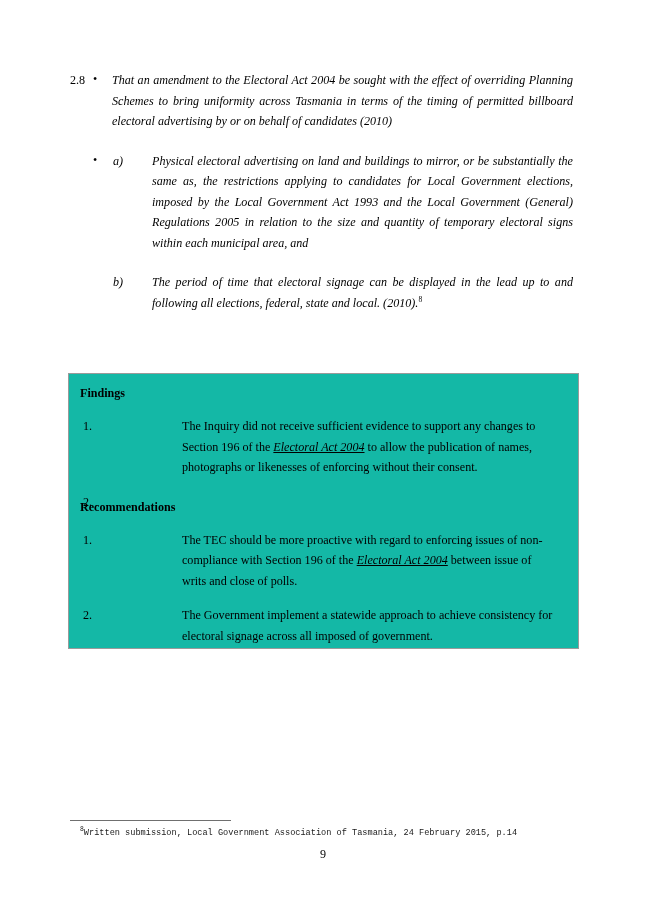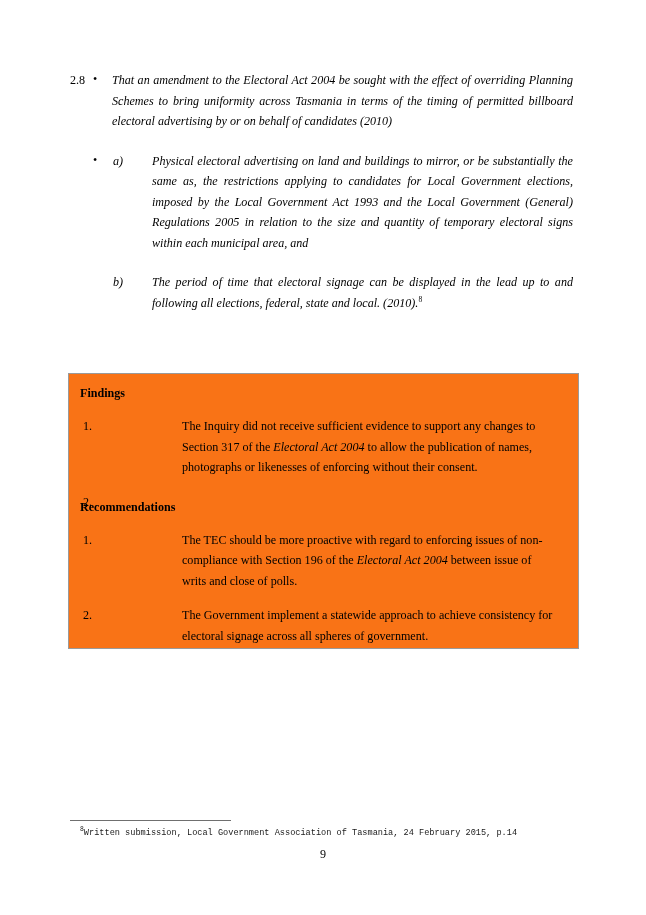--- a/index.html
+++ b/index.html
@@ -95,21 +95,21 @@
     font-style: normal;
   }
 
   
   .box {
     position: absolute;
     left: 68px;
     top: 373px;
     width: 511px;
     height: 276px;
-    background: #f97316;
+    background: #14b8a6;
     border: 1px solid #9a9a9a;
     box-sizing: border-box;
   }
   .box-inner {
     padding: 8px 12px 6px 8px;
   }
   .box-heading {
     font-weight: bold;
     font-size: 12.1px;
     line-height: 18px;
@@ -135,20 +135,21 @@
     top: 0;
     width: 40px;
     font-size: 12.1px;
   }
   .box-heading.rec {
     margin-top: 20px;
   }
 
   em.lawtitle {
     font-style: italic;
+    text-decoration: underline;
   }
 
   
   .footnote-rule {
     position: absolute;
     left: 70px;
     top: 820px;
     width: 161px;
     height: 0;
     border-top: 1px solid #6f6f6f;
@@ -209,39 +210,39 @@
   </div>
 
   <div class="box">
     <div class="box-inner">
 
       <div class="box-heading">Findings</div>
 
       <div class="box-list">
 
         <div class="box-item">
-          <span class="bnum">1.</span><span>The Inquiry did not receive sufficient evidence to support any changes to Section 317 of the </span><em class="lawtitle">Electoral Act 2004</em><span> to allow the publication of names, photographs or likenesses of enforcing without their consent.</span>
+          <span class="bnum">1.</span><span>The Inquiry did not receive sufficient evidence to support any changes to Section 196 of the </span><em class="lawtitle">Electoral Act 2004</em><span> to allow the publication of names, photographs or likenesses of enforcing without their consent.</span>
         </div>
 
         <div class="box-item">
           <span class="bnum">2.</span><em class="lawtitle"></em><span></span>
         </div>
 
       </div>
 
       <div class="box-heading rec">Recommendations</div>
 
       <div class="box-list">
 
         <div class="box-item">
           <span class="bnum">1.</span><span>The TEC should be more proactive with regard to enforcing issues of non-compliance with Section 196 of the </span><em class="lawtitle">Electoral Act 2004</em><span> between issue of writs and close of polls.</span>
         </div>
 
         <div class="box-item">
-          <span class="bnum">2.</span><span>The Government implement a statewide approach to achieve consistency for electoral signage across all spheres of government.</span><em class="lawtitle"></em><span></span>
+          <span class="bnum">2.</span><span>The Government implement a statewide approach to achieve consistency for electoral signage across all imposed of government.</span><em class="lawtitle"></em><span></span>
         </div>
 
       </div>
 
     </div>
   </div>
 
   <div class="footnote-rule"></div>
 
   <div class="footnote">

